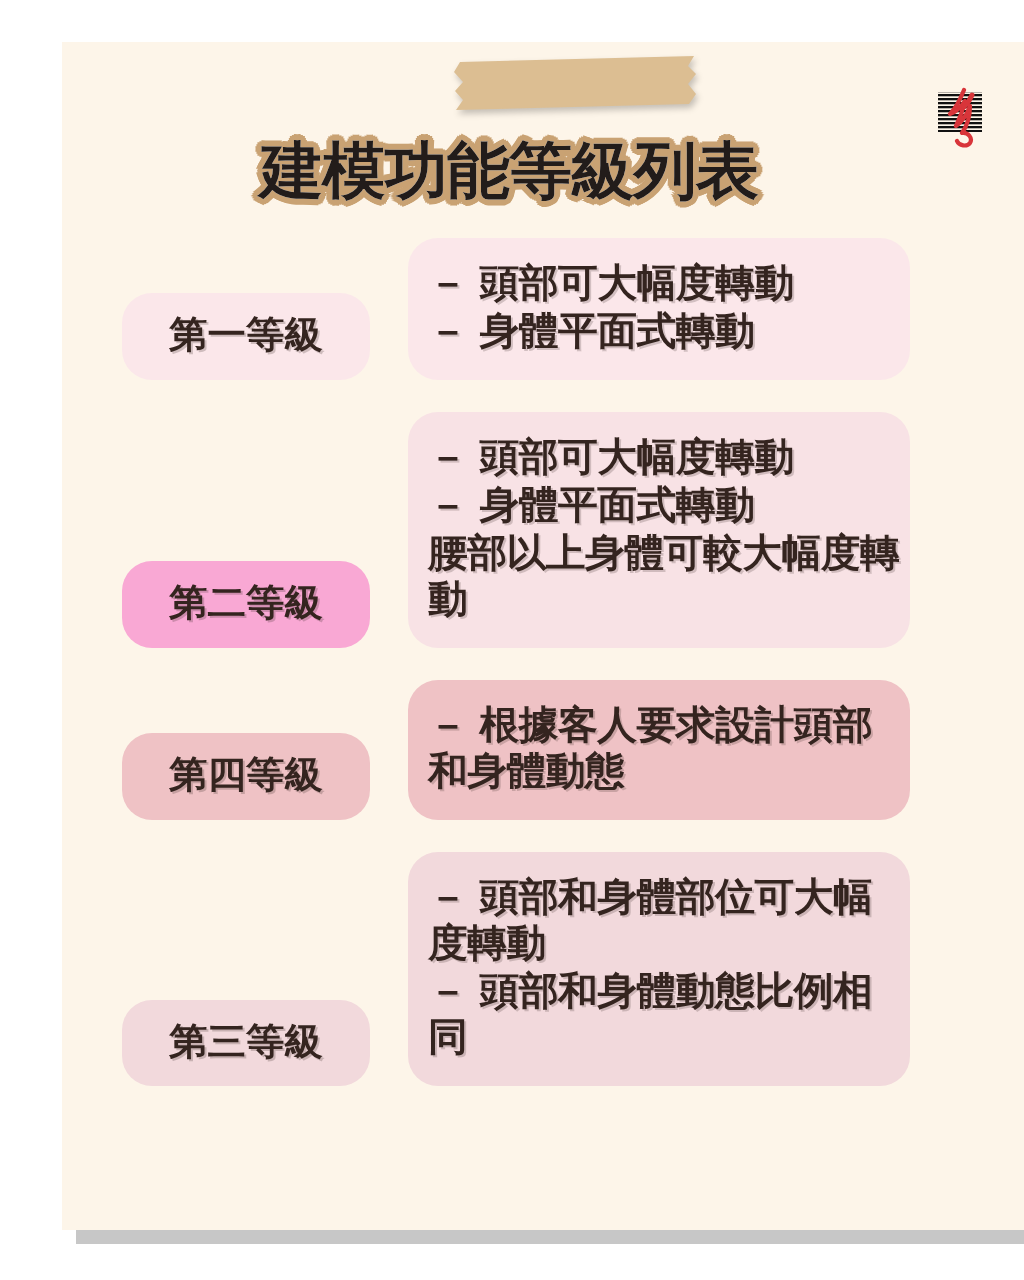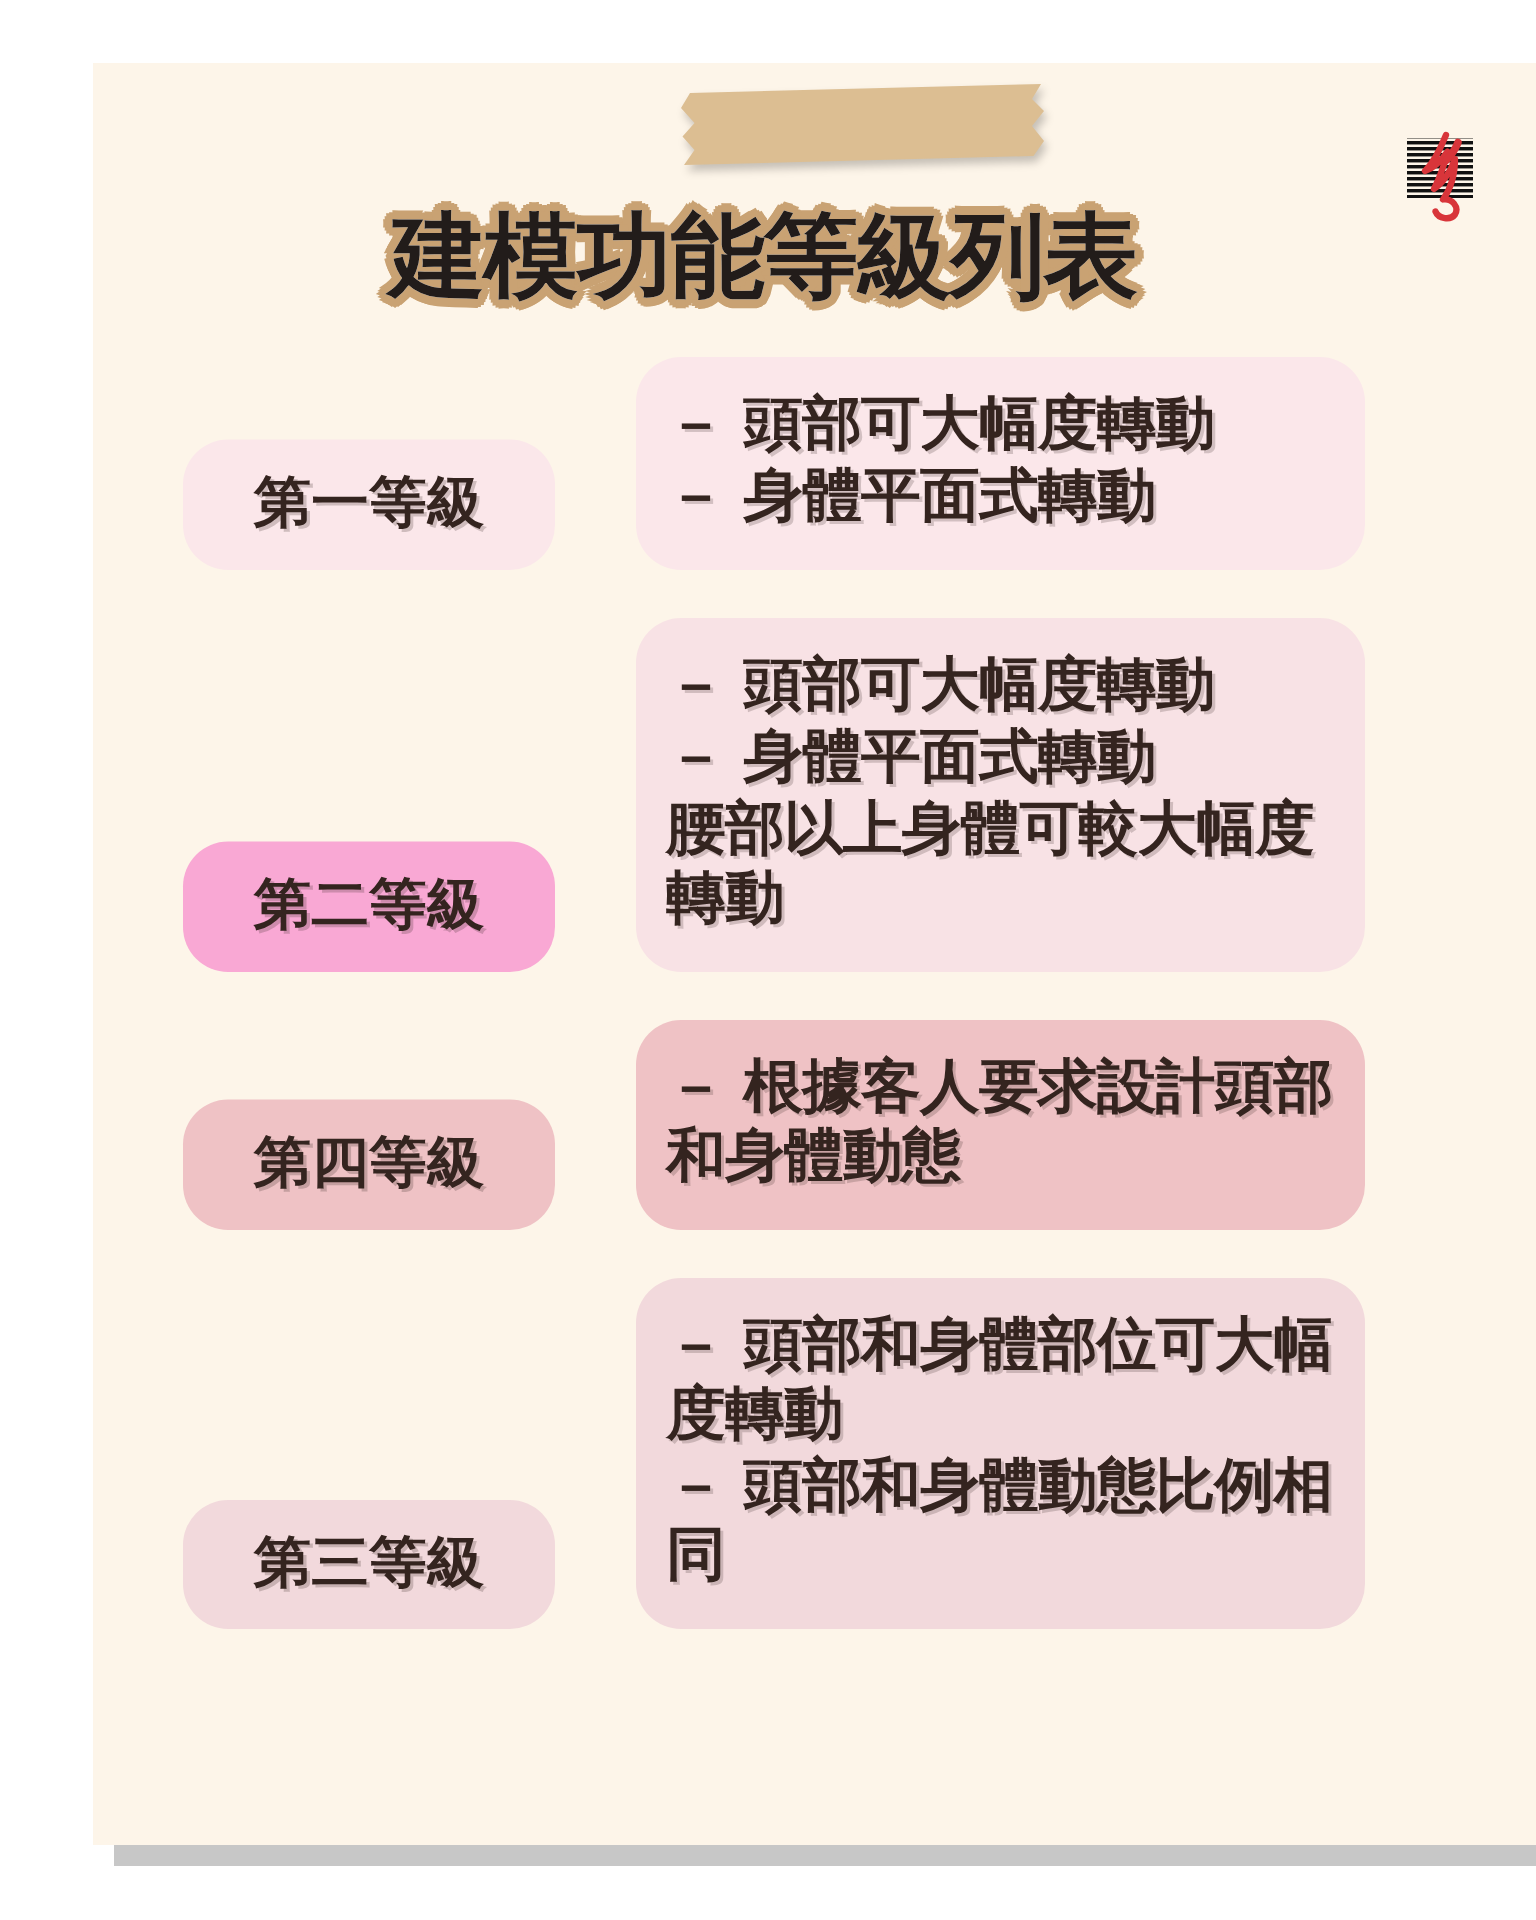--- a/index.html
+++ b/index.html
@@ -112,21 +112,21 @@
     color: #34241F;
     letter-spacing: 0px;
     line-height: 1.1;
     text-shadow: 2px 2px 0 rgba(52,36,31,0.22);
     display: block;
     transform: scaleX(1.04);
   }
 
   .detail-box {
     flex: 1 1 auto;
-    margin-left: 22px;
+    margin-left: 6px;
     border-radius: 30px;
     padding: 22px 18px 26px 20px;
     box-sizing: border-box;
   }
   .detail-line {
     font-family: "DejaVu Sans", "Liberation Sans", sans-serif;
     font-size: 39px;
     font-weight: bold;
     color: #34241F;
     line-height: 1.18;

